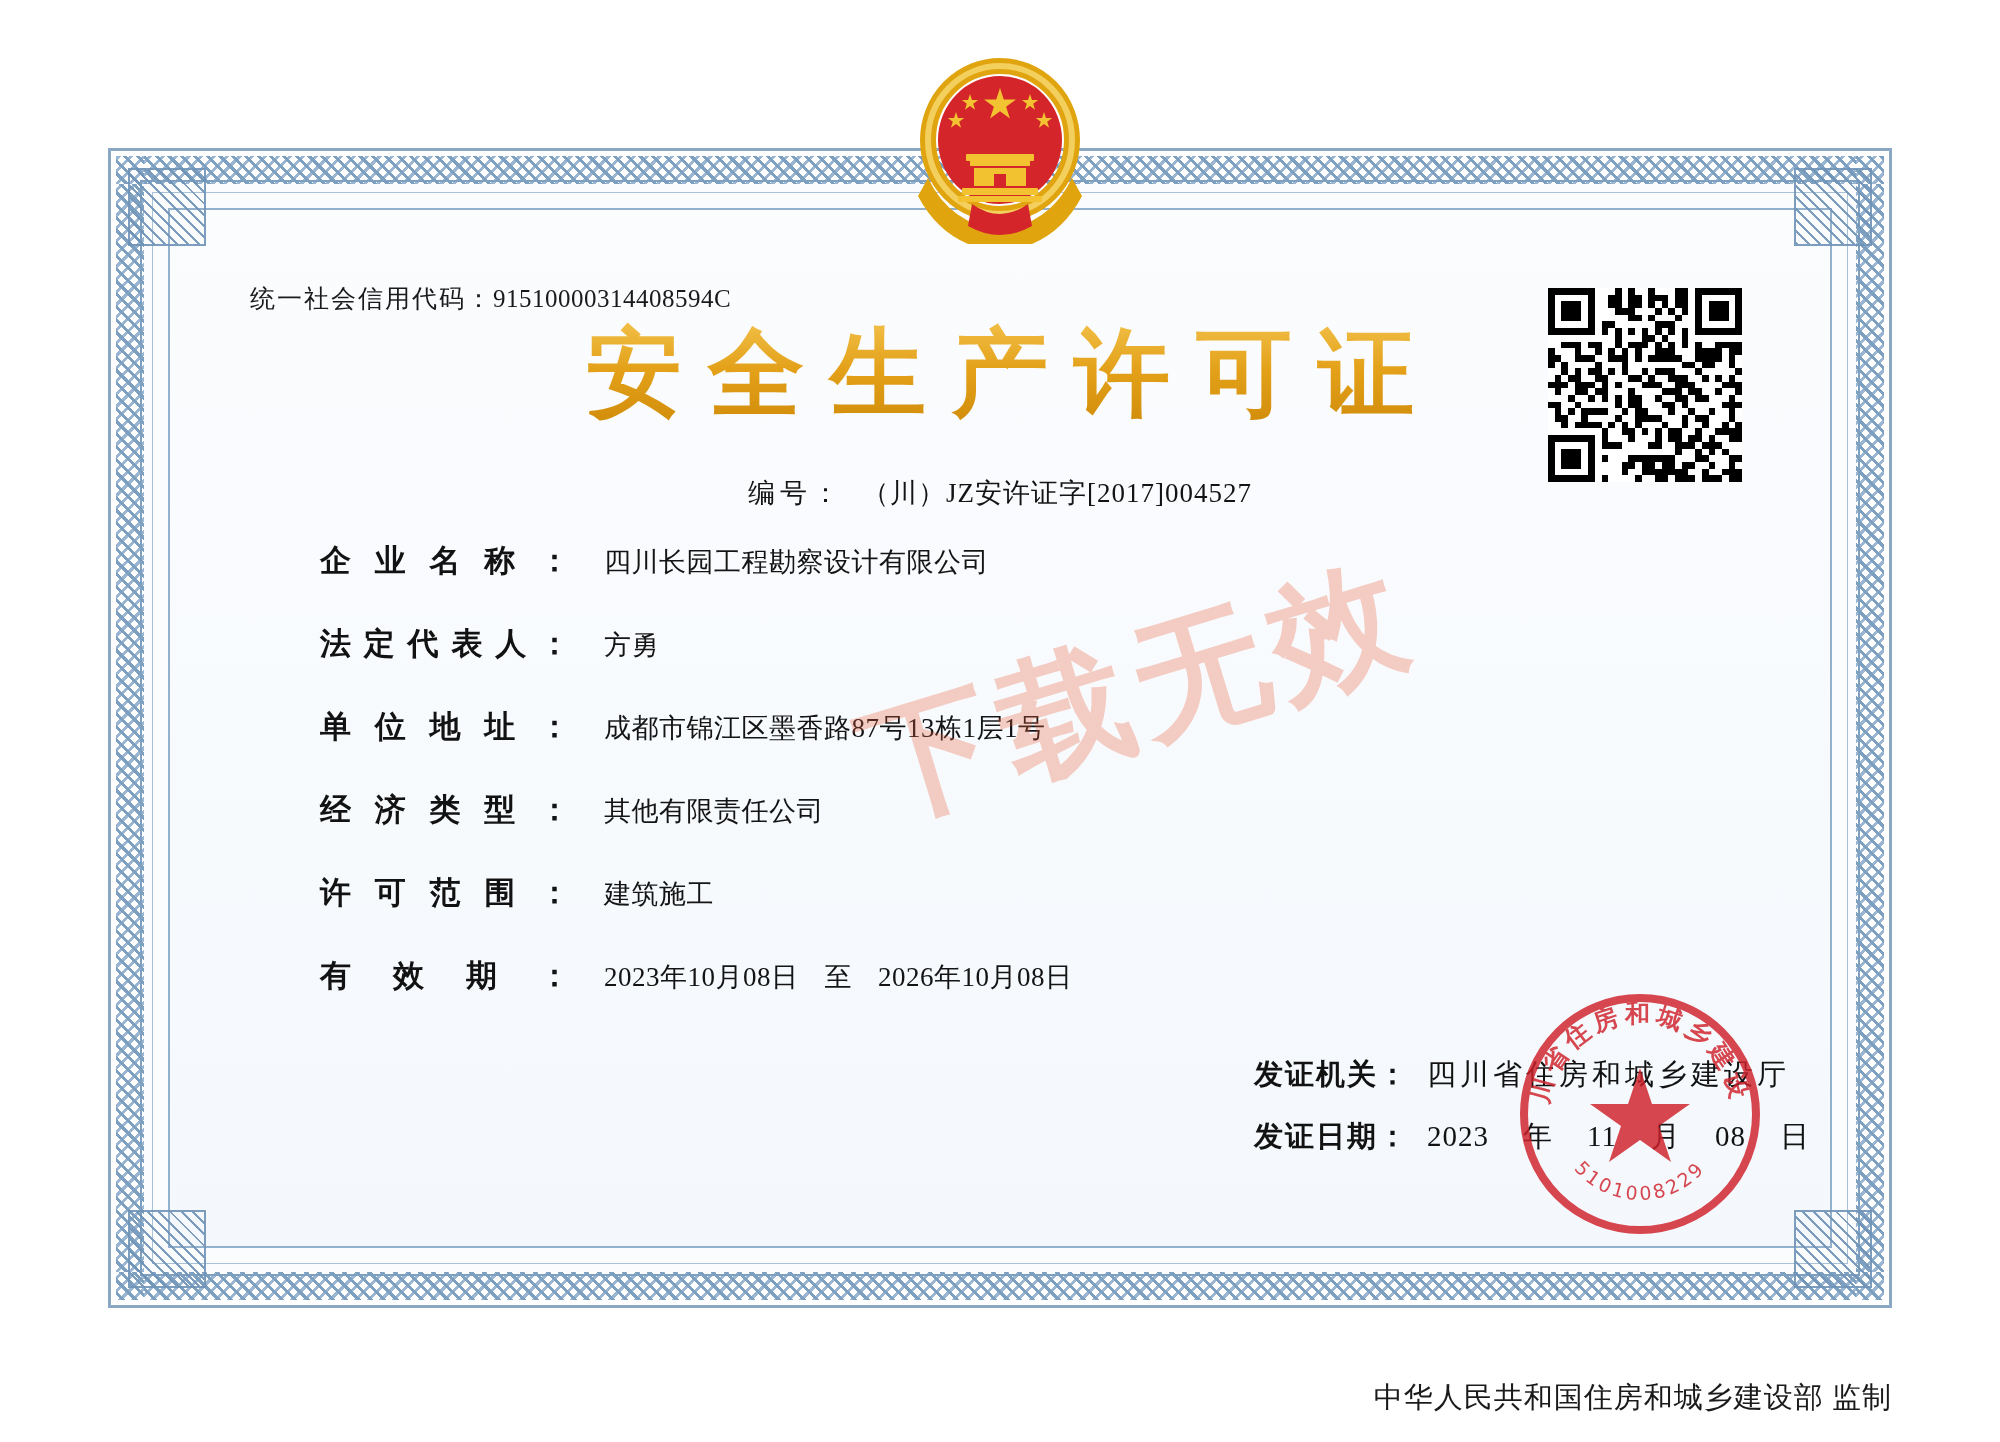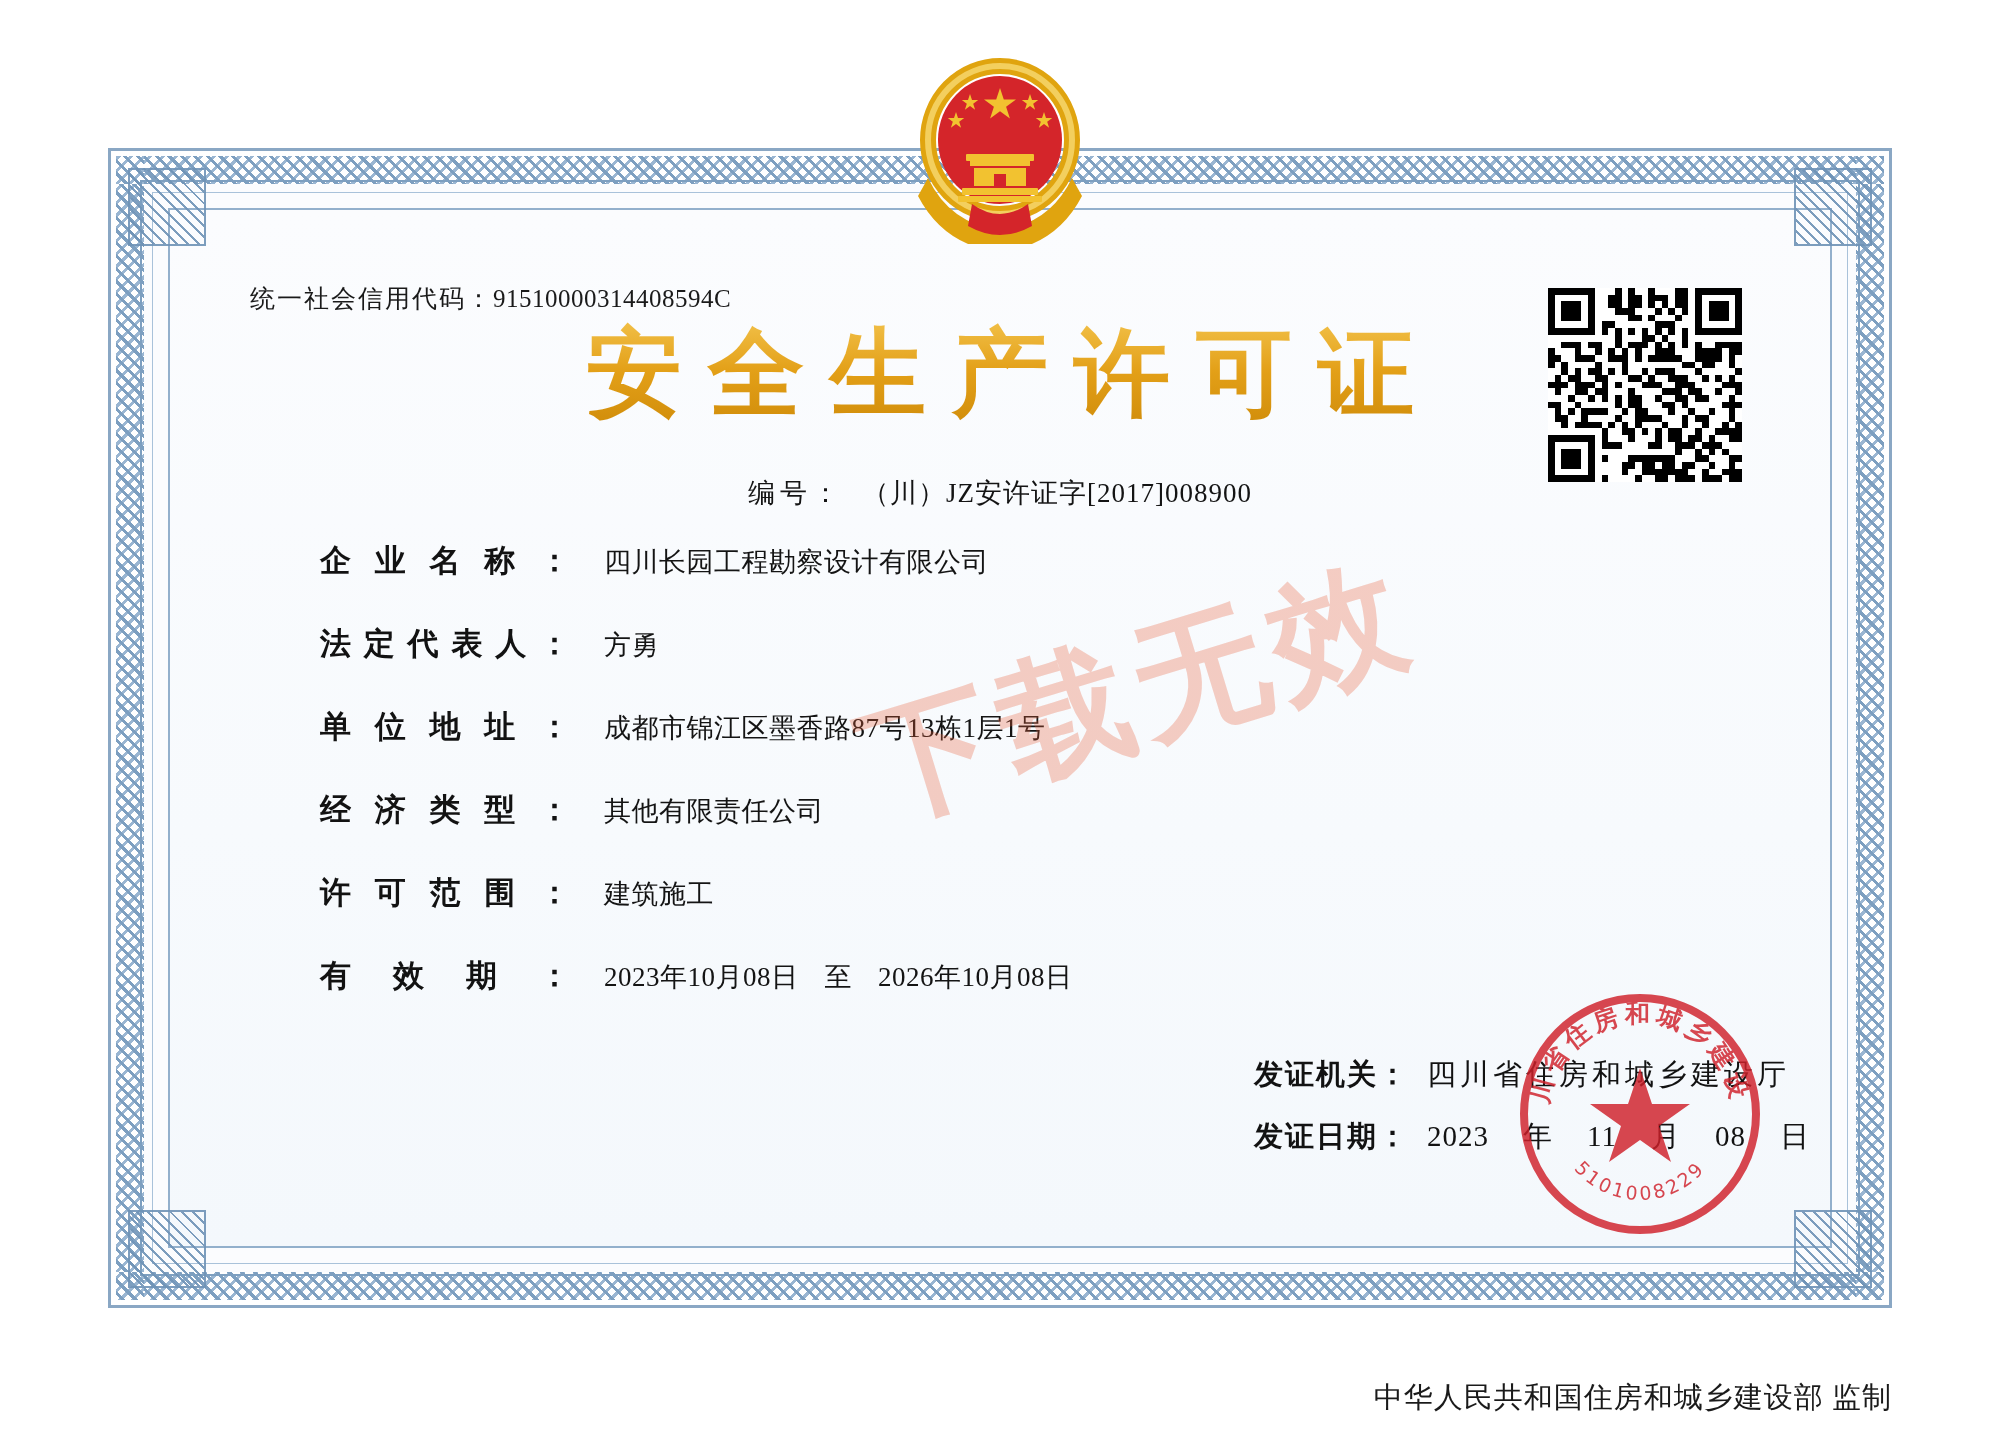--- a/index.html
+++ b/index.html
@@ -714,21 +714,21 @@
         <rect x="24" y="28" width="1" height="1" fill="#000000"></rect>
         <rect x="25" y="28" width="1" height="1" fill="#000000"></rect>
         <rect x="27" y="28" width="1" height="1" fill="#000000"></rect>
         <rect x="28" y="28" width="1" height="1" fill="#000000"></rect>
       </svg>
   </div>
 
   <div class="main-title">安全生产许可证</div>
 
   <div class="cert-no">
-    <span class="lbl">编号：</span><span>（川）JZ安许证字[2017]008900</span>
+    <span class="lbl">编号：</span><span>（川）JZ安许证字[2017]004527</span>
   </div>
 
   <div class="fields">
 
     <div class="field-row">
       <div class="field-label">
         <span class="ch">企</span>
           <span class="ch">业</span>
           <span class="ch">名</span>
           <span class="ch">称</span>

